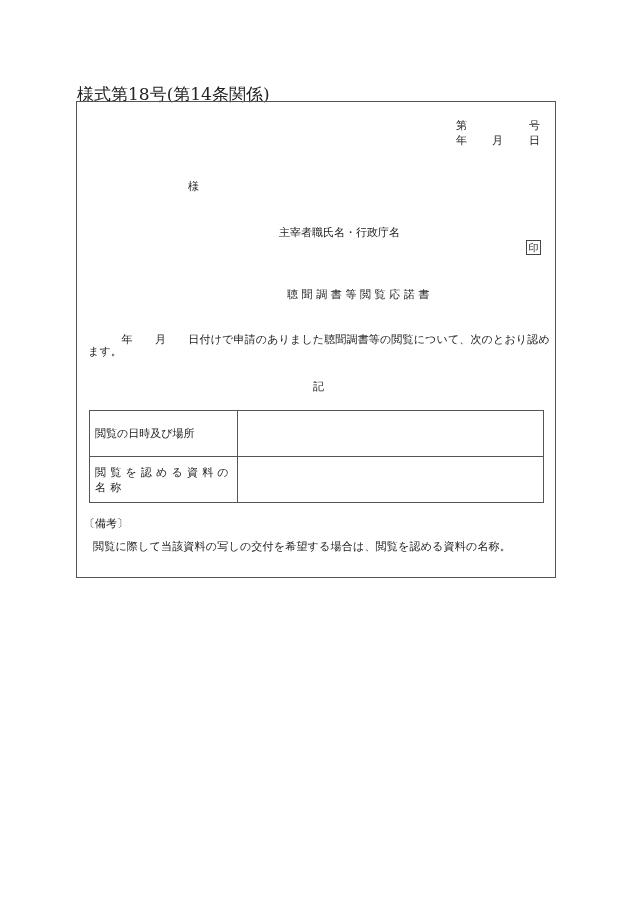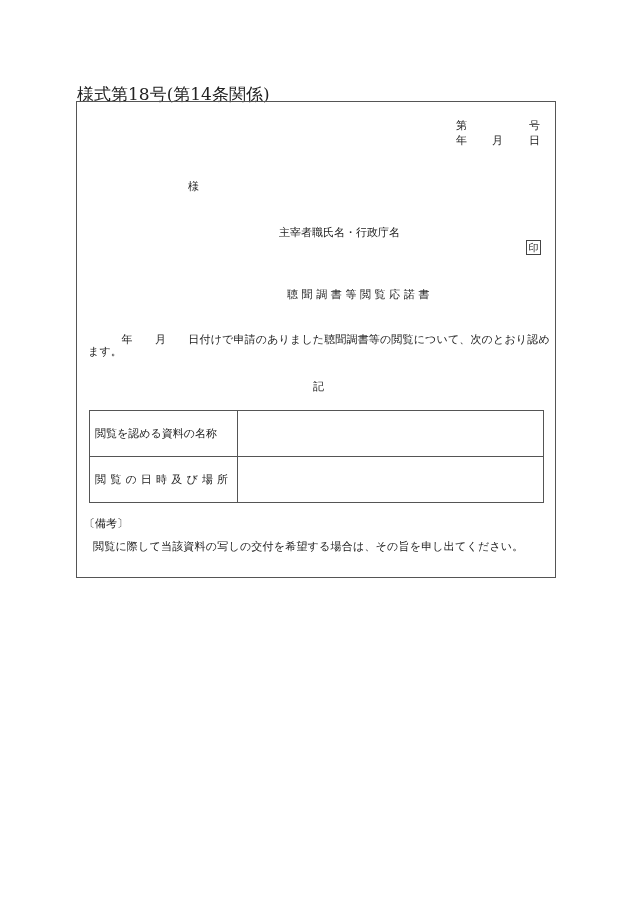--- a/index.html
+++ b/index.html
@@ -61,24 +61,24 @@
 
 <div class="abs" id="title">聴聞調書等閲覧応諾書</div>
 
 <div id="body-text">　　　年　　月　　日付けで申請のありました聴聞調書等の閲覧について、次のとおり認めます。</div>
 
 <div class="abs" id="ki">記</div>
 
 <table id="table">
   <tbody>
       <tr>
-    <td class="label">閲覧を認める資料の名称</td>
+    <td class="label">閲覧の日時及び場所</td>
     <td></td>
   </tr>
   <tr>
-    <td class="label">閲覧の日時及び場所</td>
+    <td class="label">閲覧を認める資料の名称</td>
     <td></td>
   </tr>
 </tbody>
   </table>
 
 <div class="abs" id="remarks-head">〔備考〕</div>
-<div class="abs" id="remarks-body">閲覧に際して当該資料の写しの交付を希望する場合は、その旨を申し出てください。</div>
+<div class="abs" id="remarks-body">閲覧に際して当該資料の写しの交付を希望する場合は、閲覧を認める資料の名称。</div>
 
 </body></html>

